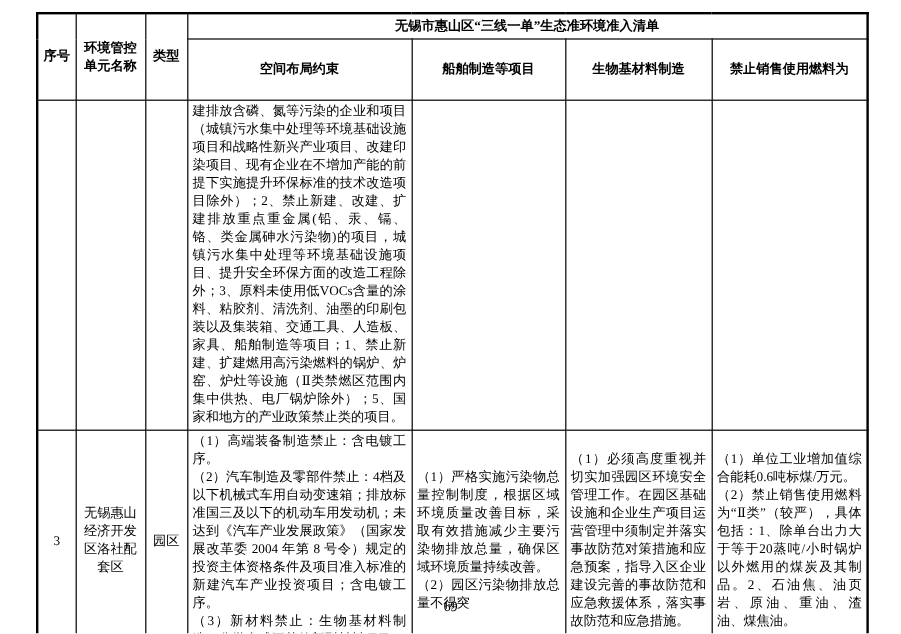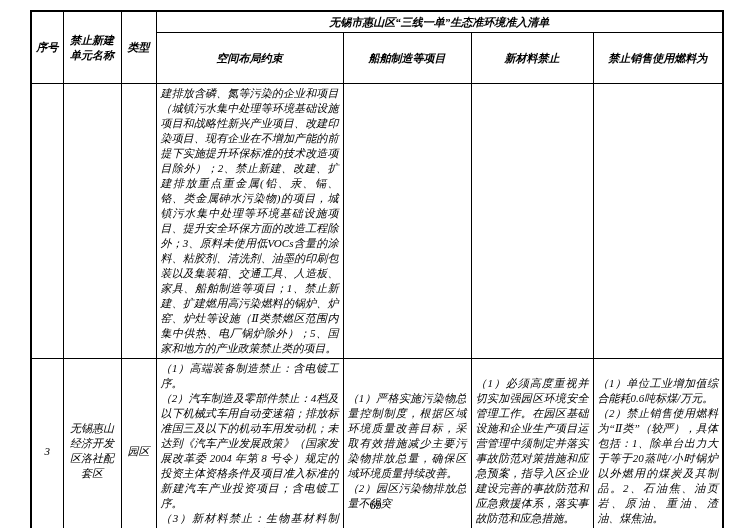--- a/index.html
+++ b/index.html
@@ -27,21 +27,20 @@
   }
   table.access-table th,
   table.access-table td {
     border: 1px solid #000;
     padding: 2px 4px;
     font-size: 11px;
     line-height: 15px;
     vertical-align: middle;
     overflow: hidden;
     word-break: break-all;
-    font-style: italic;
   }
   th.title-cell {
     font-weight: bold;
     text-align: center;
     height: 16px;
     padding: 1px 4px;
   }
   th.head-cell {
     font-weight: bold;
     text-align: center;
@@ -79,29 +78,29 @@
       <col style="width:58px">
       <col style="width:35px">
       <col style="width:187px">
       <col style="width:128px">
       <col style="width:122px">
       <col style="width:130px">
     </colgroup>
     <thead>
       <tr>
         <th rowspan="2" class="head-cell multiline">序号</th>
-        <th rowspan="2" class="head-cell multiline">禁止新建
+        <th rowspan="2" class="head-cell multiline">环境管控
 单元名称</th>
         <th rowspan="2" class="head-cell multiline">类型</th>
         <th colspan="4" class="title-cell">无锡市惠山区“三线一单”生态准环境准入清单</th>
       </tr>
       <tr class="subhead-row">
         <th class="head-cell">空间布局约束</th>
         <th class="head-cell">船舶制造等项目</th>
-        <th class="head-cell">新材料禁止</th>
+        <th class="head-cell">生物基材料制造</th>
         <th class="head-cell">禁止销售使用燃料为</th>
       </tr>
     </thead>
     <tbody>
       <tr class="row-cont">
         <td class="cell-center"></td>
         <td class="cell-center"></td>
         <td class="cell-center"></td>
         <td class="cell-top">建排放含磷、氮等污染的企业和项目（城镇污水集中处理等环境基础设施项目和战略性新兴产业项目、改建印染项目、现有企业在不增加产能的前提下实施提升环保标准的技术改造项目除外）；2、禁止新建、改建、扩建排放重点重金属(铅、汞、镉、铬、类金属砷水污染物)的项目，城镇污水集中处理等环境基础设施项目、提升安全环保方面的改造工程除外；3、原料未使用低VOCs含量的涂料、粘胶剂、清洗剂、油墨的印刷包装以及集装箱、交通工具、人造板、家具、船舶制造等项目；1、禁止新建、扩建燃用高污染燃料的锅炉、炉窑、炉灶等设施（Ⅱ类禁燃区范围内集中供热、电厂锅炉除外）；5、国家和地方的产业政策禁止类的项目。</td>
         <td class="cell-top"></td>

